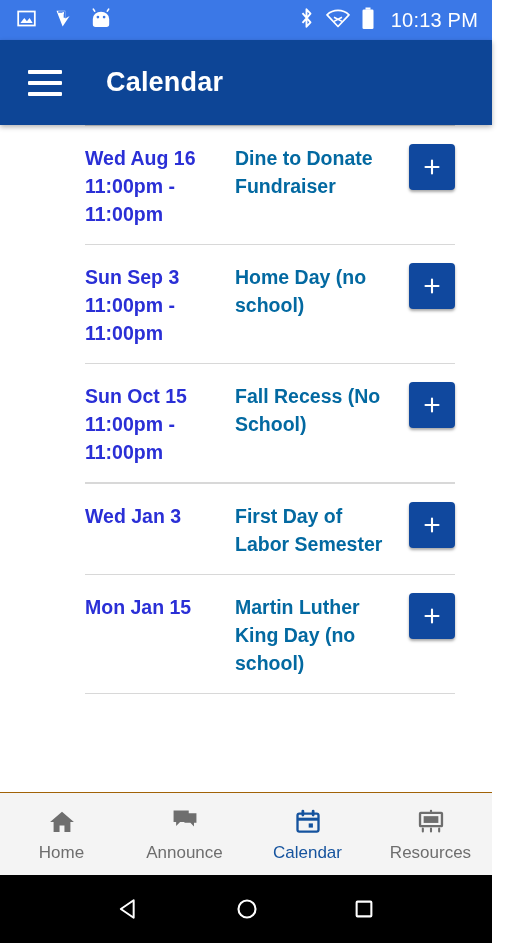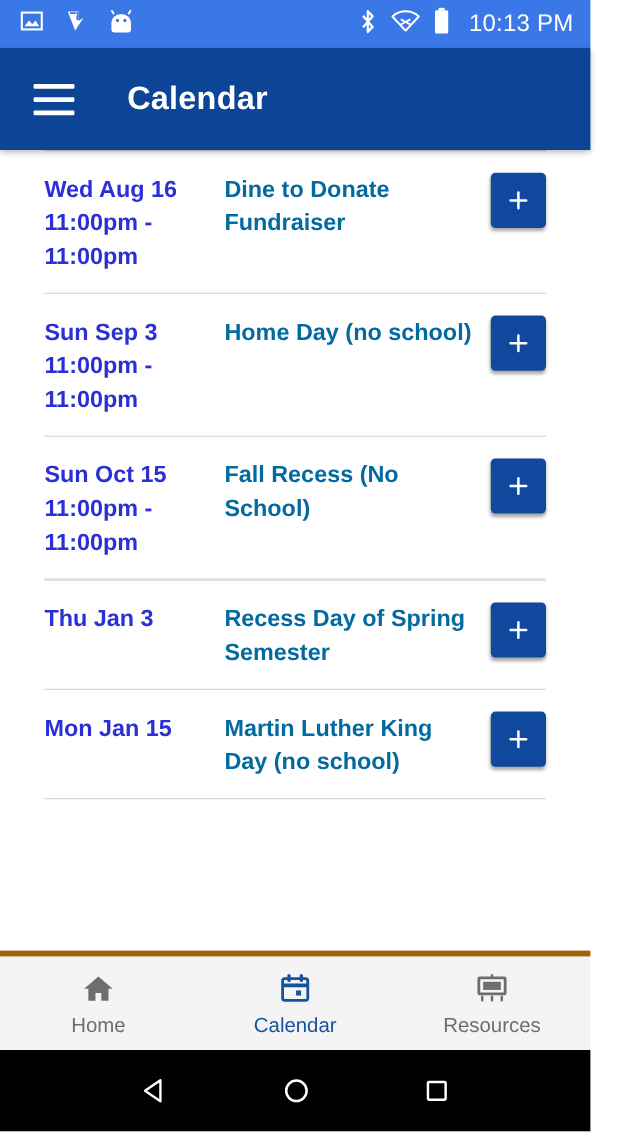--- a/index.html
+++ b/index.html
@@ -36,21 +36,21 @@
   .hamburger { width: 34px; height: 26px; display: flex; flex-direction: column; justify-content: space-between; cursor: pointer; }
   .hamburger span { display: block; height: 4px; background: #fff; border-radius: 1px; }
   .appbar-title {
     color: #fff; font-size: 27px; font-weight: 700;
     margin-left: 44px; letter-spacing: .2px;
   }
 
   
   .list {
     flex: 1 1 auto; overflow: hidden;
-    background: #fff; position: relative;
+    background: #fff; position: relative; margin-left: 48px;
   }
   .divider { height: 1px; background: #d8d8d8; margin: 0 37px; }
 
   .event-row {
     display: flex; align-items: flex-start;
     padding: 16px 37px 16px 37px;
     min-height: 84px;
   }
   .ev-date {
     width: 150px; flex: 0 0 150px;
@@ -77,21 +77,21 @@
     box-shadow: 0 2px 3px rgba(0,0,0,.35);
     cursor: pointer;
     margin-top: 2px;
   }
   .ev-add svg { display: block; }
 
   
   .bottomnav {
     flex: 0 0 83px; height: 83px;
     background: #F4F4F4;
-    border-top: 5px solid #a16207;
+    border-top: 1px solid #a16207;
     display: flex; align-items: stretch;
   }
   .nav-item {
     flex: 1 1 0; display: flex; flex-direction: column;
     align-items: center; justify-content: center;
     gap: 6px; cursor: pointer;
     color: #6E6E6E;
   }
   .nav-item .nav-label { font-size: 17px; line-height: 19px; }
   .nav-item.active { color: #15539E; }
@@ -208,24 +208,24 @@
             <path d="M10 3.5v13M3.5 10h13" stroke="#fff" stroke-width="2.1" stroke-linecap="round"></path>
           </svg>
       </button>
     </div>
     <div class="divider"></div>
 
     <div class="divider"></div>
 
     <div class="event-row">
       <div class="ev-date">
-        <span style="display: block;">Thu Jan 3</span>
-
-      </div>
-      <div class="ev-title">Recess Day of Spring Semester</div>
+        <span style="display: block;">Wed Jan 3</span>
+
+      </div>
+      <div class="ev-title">First Day of Labor Semester</div>
       <button class="ev-add">
         <svg width="20" height="20" viewBox="0 0 20 20">
             <path d="M10 3.5v13M3.5 10h13" stroke="#fff" stroke-width="2.1" stroke-linecap="round"></path>
           </svg>
       </button>
     </div>
     <div class="divider"></div>
 
     <div class="event-row">
       <div class="ev-date">
@@ -246,20 +246,29 @@
 
     <div class="nav-item">
       <span class="nav-icon">
         <svg width="30" height="28" viewBox="0 0 24 24" fill="#6E6E6E">
           <path d="M12 3.2 1.8 12h3v8.6h5.1v-5.6h4.2v5.6h5.1V12h3z"></path>
         </svg>
       </span>
       <span class="nav-label">Home</span>
     </div>
 
+    <div class="nav-item">
+      <span class="nav-icon">
+        <svg width="30" height="28" viewBox="0 0 24 24" fill="#6E6E6E">
+          <path d="M11.5 4.5h10.3v8.2h-2.1v3.1l-3.1-3.1h-5.1z"></path>
+          <path d="M2.2 2.2h13v9.9h-7.4L4.4 15.4v-3.3H2.2z"></path>
+        </svg>
+      </span>
+      <span class="nav-label">Announce</span>
+    </div>
 
 
     <div class="nav-item active">
       <span class="nav-icon">
         <svg width="30" height="28" viewBox="0 0 24 24" fill="none" stroke="#15539E" stroke-width="2">
           <rect x="3" y="4.8" width="18" height="15.4" rx="1.6"></rect>
           <path d="M3.3 9.6h17.4" stroke-width="2.6"></path>
           <path d="M7.6 2.6v3.4M16.4 2.6v3.4" stroke-width="2.4" stroke-linecap="round"></path>
           <rect x="12.6" y="13.2" width="3.6" height="3.6" fill="#15539E" stroke="none"></rect>
         </svg>

